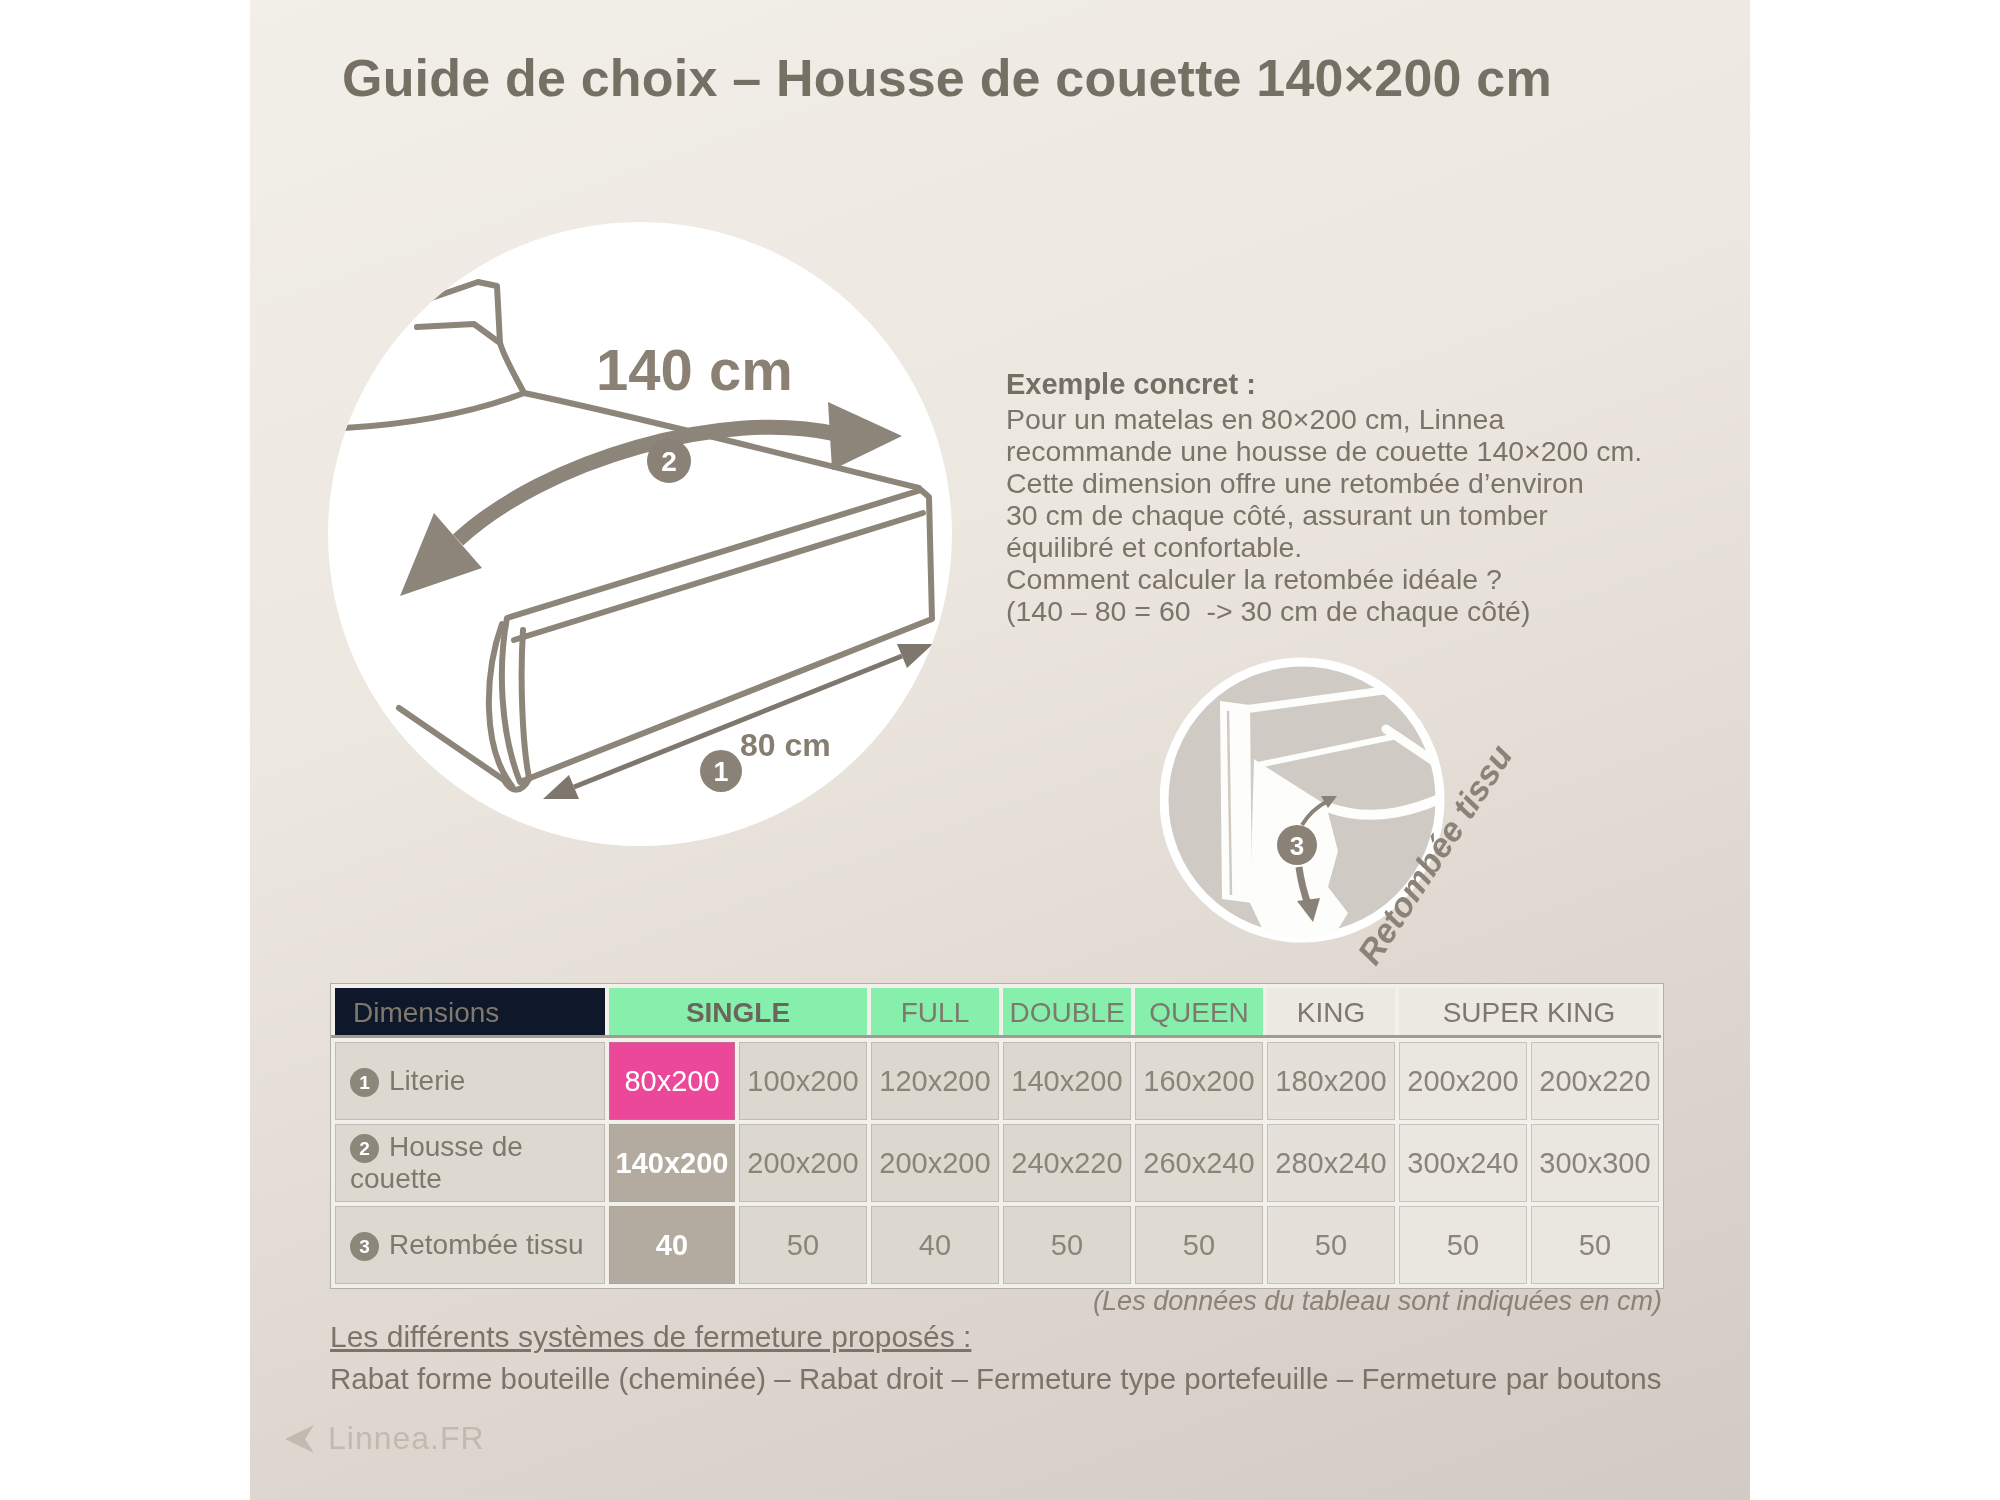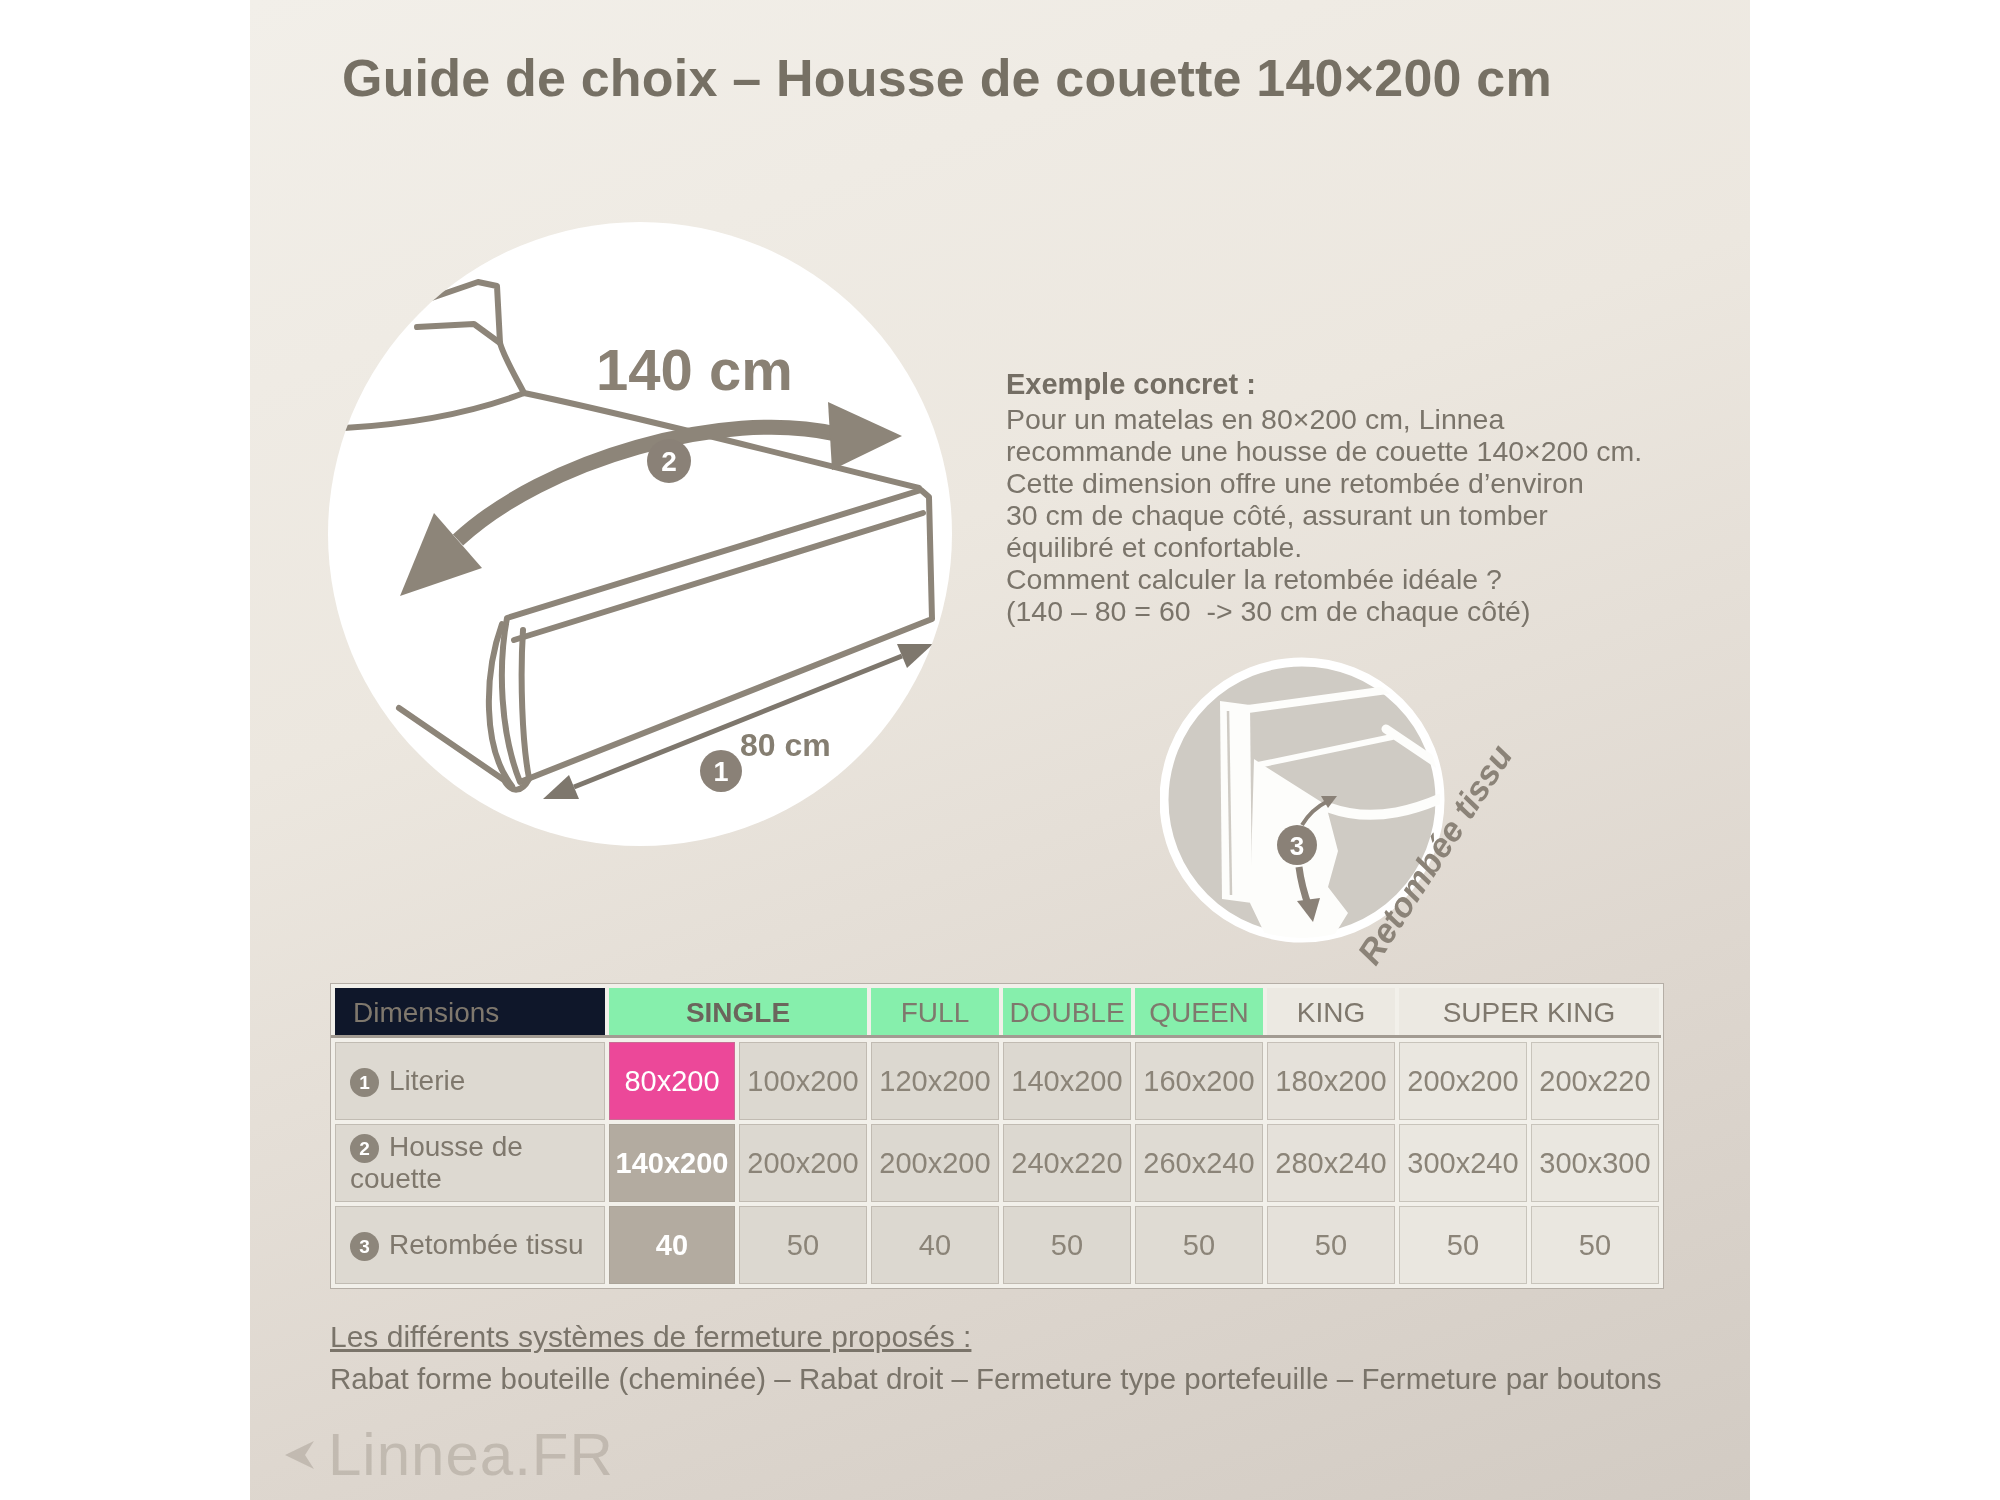--- a/index.html
+++ b/index.html
@@ -30,21 +30,21 @@
   #sizetable td.c6{background:#dfdbd3;}
   #sizetable td.c7{background:#e5e1da;}
   #sizetable td.c8{background:#eae7e0;}
   .hdrsep{left:81px;top:1035px;width:1330px;height:3px;background:#a29b92;}
   .badge{display:inline-block;width:29px;height:29px;border-radius:50%;background:#8d867b;color:#fff;
          font-size:19px;font-weight:bold;text-align:center;line-height:29px;margin-right:10px;vertical-align:middle;}
   .tnote{left:80px;top:1286px;width:1332px;text-align:right;font-size:27px;font-style:italic;color:#8a8379;}
   .chead{left:80px;top:1320px;font-size:30px;color:#7a746a;text-decoration:underline;}
   .cline{left:80px;top:1362px;font-size:29.5px;color:#7a746a;}
   .watermark{left:30px;top:1420px;display:flex;align-items:center;color:rgba(140,131,120,.34);}
-  .watermark span{font-size:60px;letter-spacing:1px;margin-left:10px;}
+  .watermark span{font-size:32px;letter-spacing:1px;margin-left:10px;}
 </style>
 </head>
 <body>
 
 <div id="stage">
   <div id="content">
 
     <div class="abs title">Guide de choix – Housse de couette 140×200 cm</div>
 
     <svg class="abs" style="left:74px;top:222px;" width="630" height="630" viewBox="0 0 630 630">
@@ -178,20 +178,21 @@
           <td>50</td>
           <td class="c6">50</td>
           <td class="c7">50</td>
           <td class="c8">50</td>
           <td class="c8">50</td>
         </tr>
       </tbody>
     </table>
     <div class="abs hdrsep"></div>
 
+    <div class="abs tnote">(Les données du tableau sont indiquées en cm)</div>
     <div class="abs chead">Les différents systèmes de fermeture proposés :</div>
     <div class="abs cline">Rabat forme bouteille (cheminée) – Rabat droit – Fermeture type portefeuille – Fermeture par boutons</div>
 
     <div class="abs watermark">
       <svg width="38" height="34" viewBox="0 0 38 34">
         <polygon points="34,3 5,17 34,31 25,17" fill="rgba(140,131,120,.34)"></polygon>
       </svg>
       <span>Linnea.FR</span>
     </div>
 

